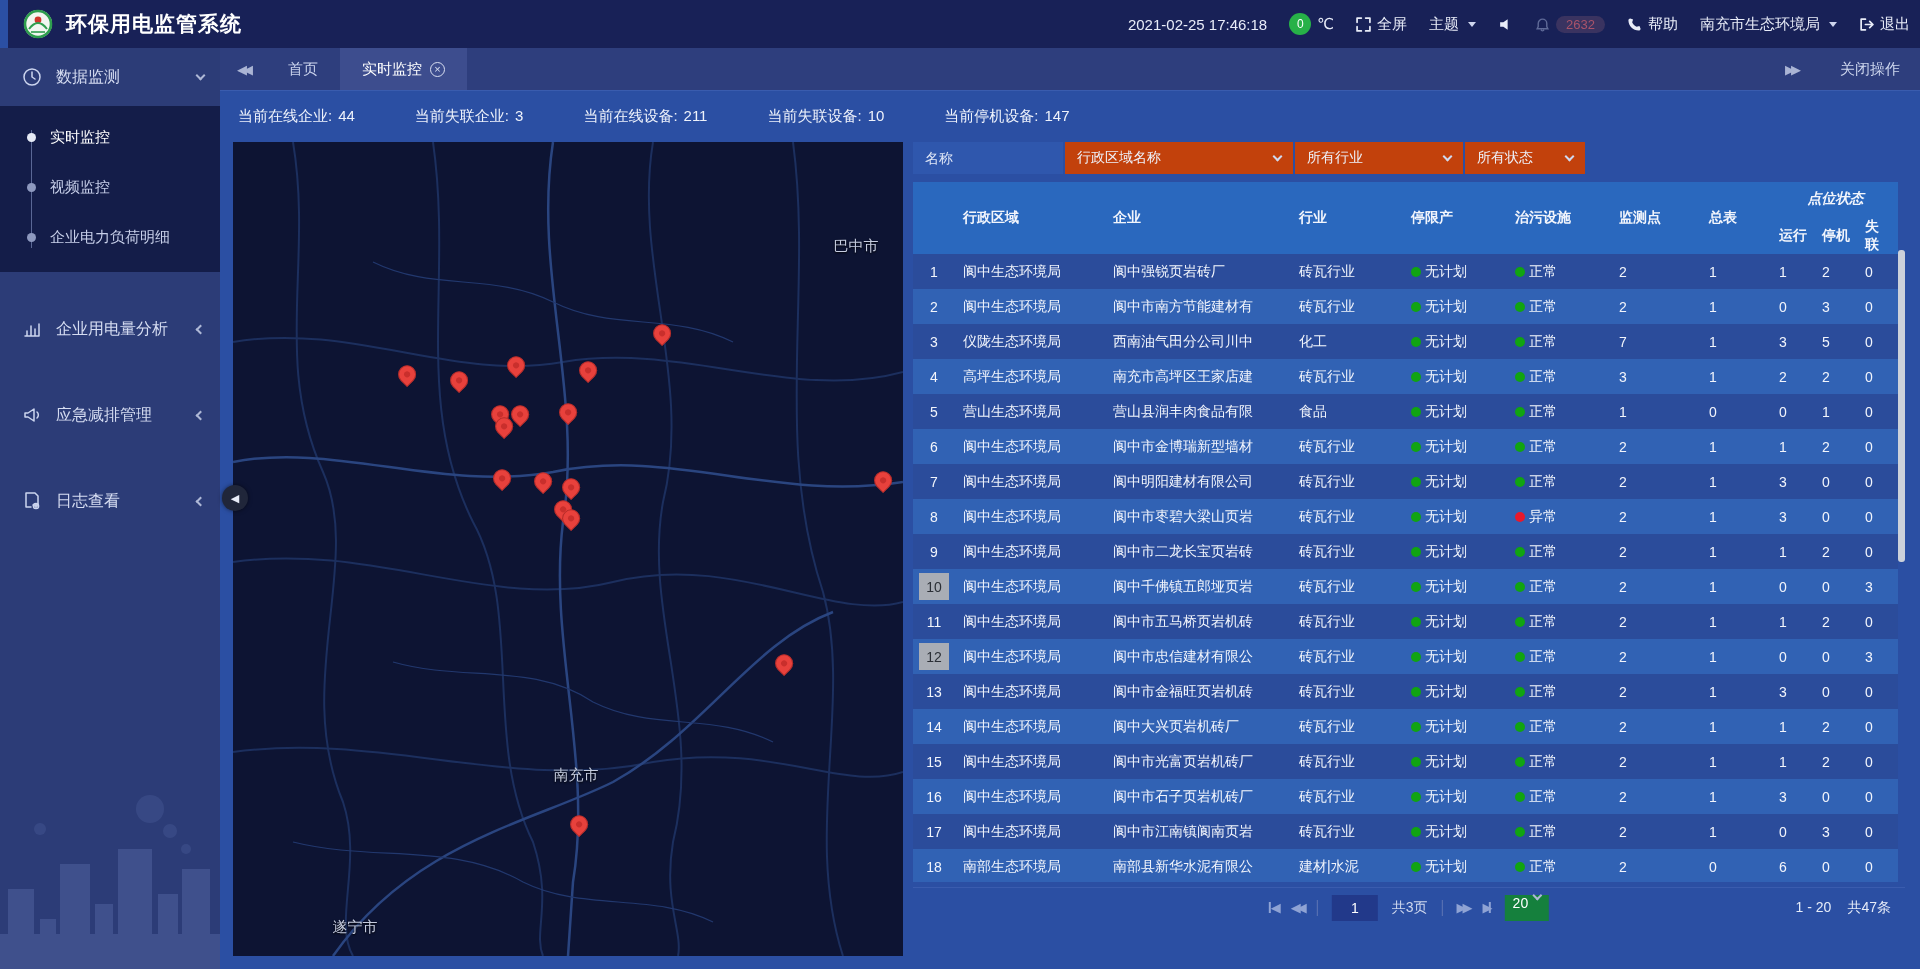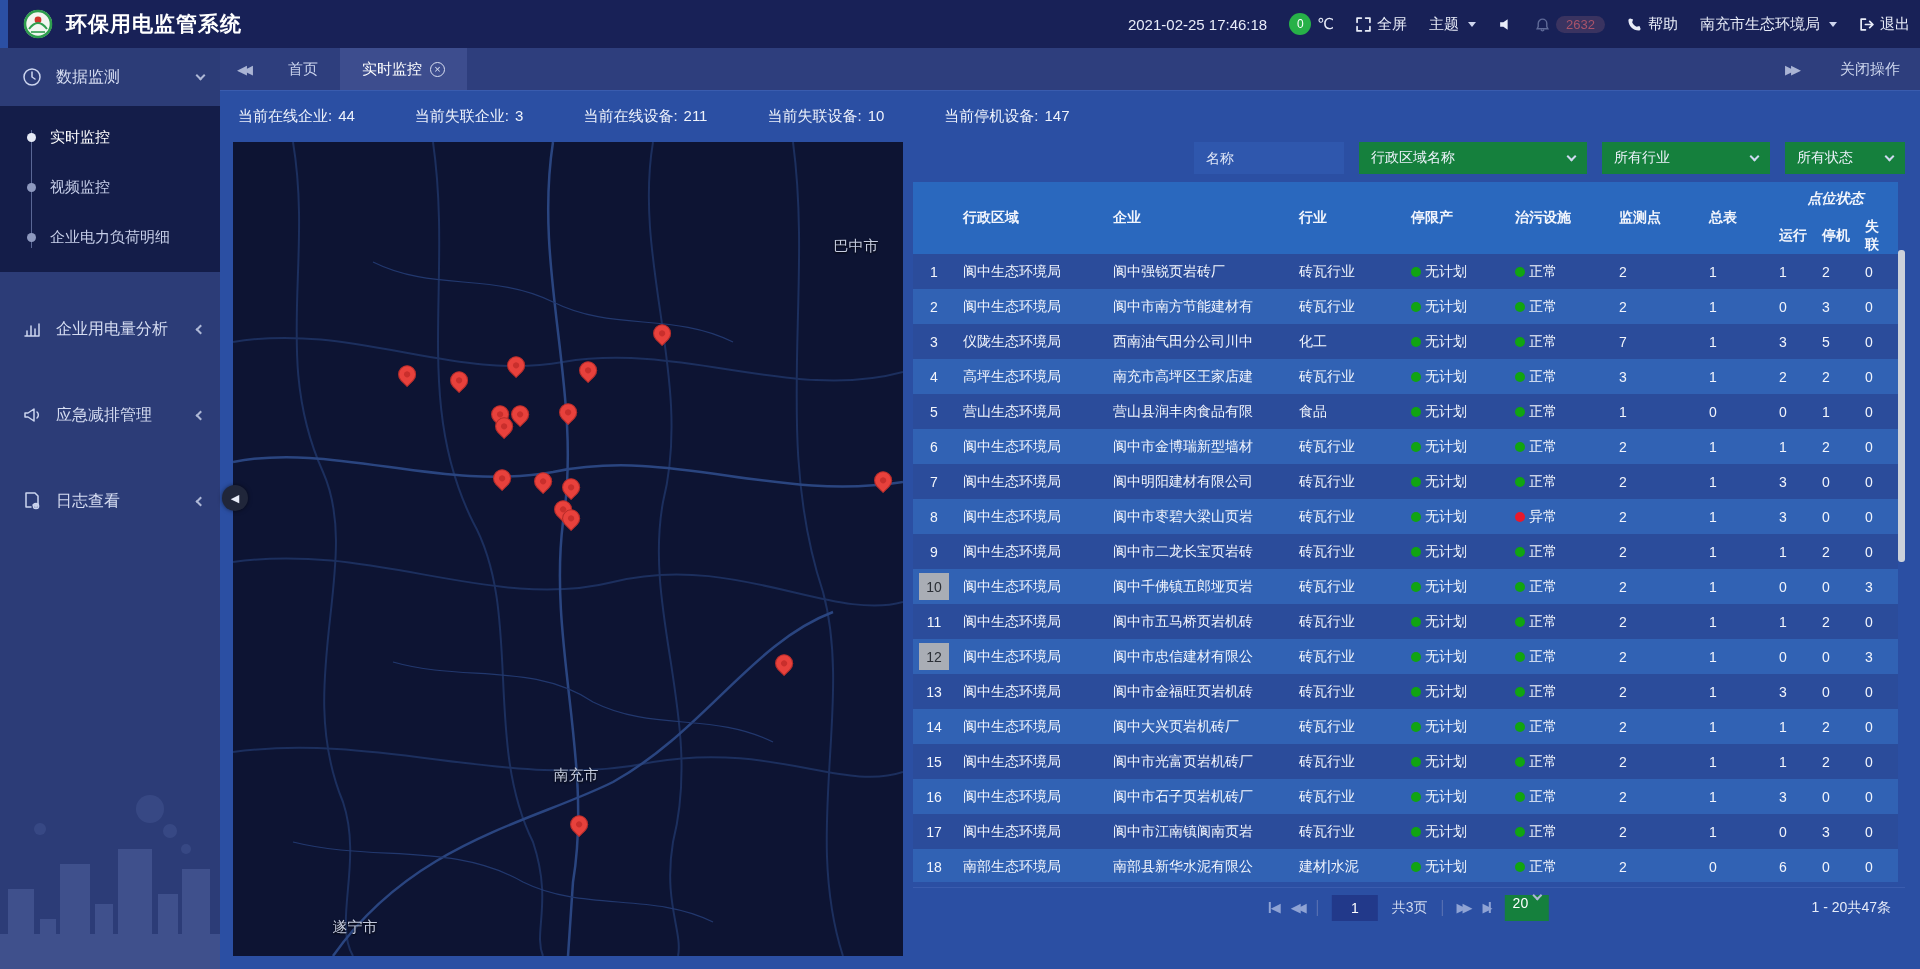--- a/index.html
+++ b/index.html
@@ -60,25 +60,25 @@
   .pin { position:absolute; width:18px; height:18px; background:#e8413c;
     border-radius:50% 50% 50% 0; transform:rotate(-45deg) translate(-60%,-10%); box-shadow:0 0 0 1px rgba(120,20,20,.45) inset; }
   .pin::after { content:""; position:absolute; left:6px; top:6px; width:6px; height:6px; border-radius:50%; background:#c92f2c; }
   .city { position:absolute; color:#c6cde0; font-size:15px; transform:translate(-50%,-50%); white-space:nowrap; text-shadow:0 1px 2px #000; }
   .collapse-btn { position:absolute; left:2px; top:394px; width:26px; height:26px; border-radius:50%;
     background:#20263a; color:#e8ecf8; display:flex; align-items:center; justify-content:center;
     font-size:11px; cursor:pointer; box-shadow:0 0 4px rgba(0,0,0,.5); z-index:5; }
 
   
   .rpanel { position:absolute; left:693px; top:51px; width:992px; height:828px; }
-  .filters { display:flex; gap:15px; height:32px;justify-content:flex-end; }
+  .filters { display:flex; gap:2px; height:32px; }
   .f-name { width:150px; background:#2f57ad; border:none; outline:none; color:#eef2fb;
     font-size:14px; padding:0 12px; font-family:inherit; }
   .f-name::placeholder { color:#dfe6f6; opacity:1; }
-  .f-sel { background:#15803d; color:#eef2fb; font-size:14px; display:flex; align-items:center;
+  .f-sel { background:#c2410c; color:#eef2fb; font-size:14px; display:flex; align-items:center;
     padding:0 12px; cursor:pointer; }
   .f-sel .chv { margin-left:auto; border-color:#cfd9f0; }
   .f-region { width:228px; } .f-industry { width:168px; } .f-status { width:120px; }
 
   .tblwrap { position:absolute; left:0; top:40px; width:985px; height:700px; overflow:hidden; }
   table { border-collapse:collapse; table-layout:fixed; width:985px; color:#f2f5fc; font-size:14px; }
   thead th { background:#2a68be; font-weight:bold; height:36px; text-align:left; padding:0 6px; }
   thead tr:first-child th { height:36px; vertical-align:middle; }
   th.rs { height:72px !important; }
   th.grp-h { text-align:center; font-style:italic; vertical-align:bottom; padding-bottom:2px; }
@@ -94,21 +94,21 @@
 
   
   .pager { position:absolute; left:0; top:745px; width:992px; height:40px; background:#2b4fa3;
     border-top:1px solid #3a5cae; display:flex; align-items:center; color:#cfd8ee; font-size:14px; }
   .pg-center { position:absolute; left:50%; transform:translateX(-50%); display:flex; align-items:center; gap:14px; }
   .pg-btn { cursor:pointer; color:#8fa3d4; font-size:13px; letter-spacing:-4px; display:flex; align-items:center; }
   .pg-bar { display:inline-block; width:2px; height:11px; background:#8fa3d4; letter-spacing:0; }
   .pg-div { width:1px; height:16px; background:#5f76b5; }
   .pg-page { width:46px; height:26px; background:#22398a; display:flex; align-items:center; justify-content:center; color:#fff; }
   .pg-size { height:26px; background:#15803d; display:flex; align-items:flex-start; gap:6px; padding:0 8px; color:#fff; cursor:pointer; }
-  .pg-right { margin-left:auto; padding-right:14px; display:flex; color:#e6ecf8; }
+  .pg-right { margin-left:auto; padding-right:14px; display:flex; gap:16px; color:#e6ecf8; }
 
   .ic { stroke:#ccd5ef; fill:none; stroke-width:1.5; stroke-linecap:round; stroke-linejoin:round; }
   .hic { stroke:#e8ecf8; fill:none; stroke-width:1.6; stroke-linecap:round; stroke-linejoin:round; }
 </style>
 </head>
 <body>
 
 <div class="hdr">
   <svg class="hdr-logo" viewBox="0 0 32 32">
     <circle cx="16" cy="16" r="14" fill="#f2f6f0"></circle>

